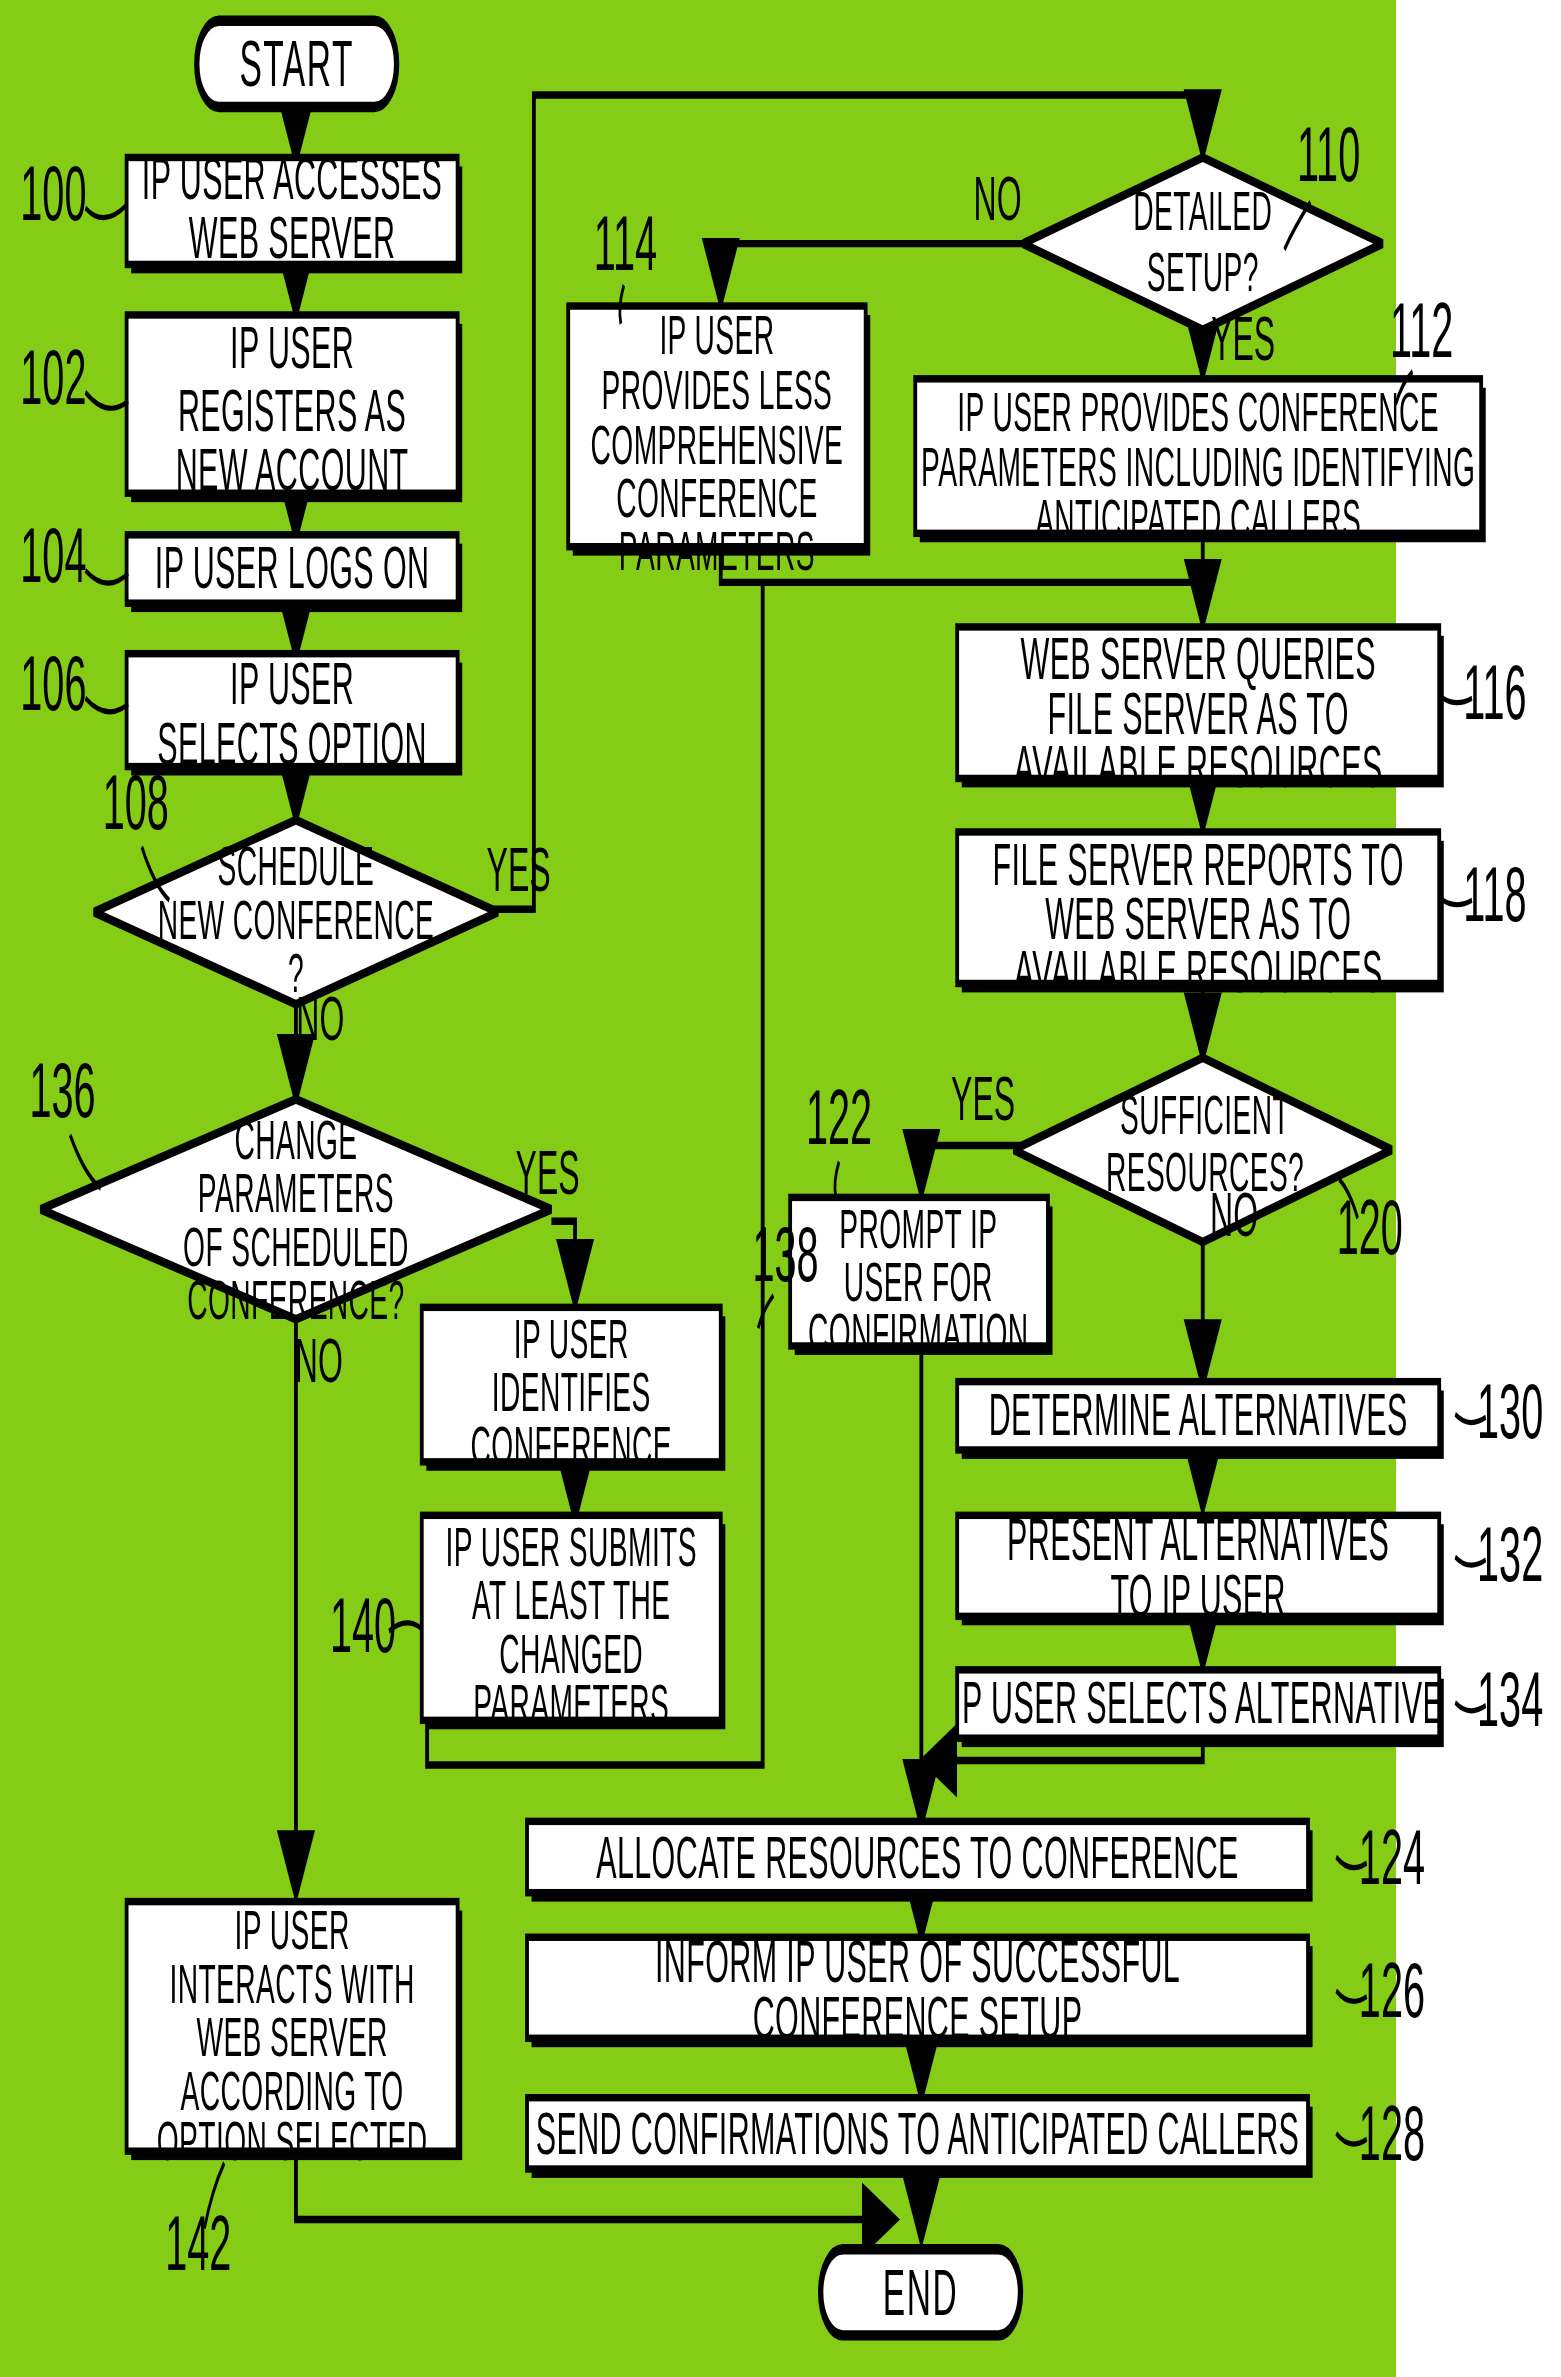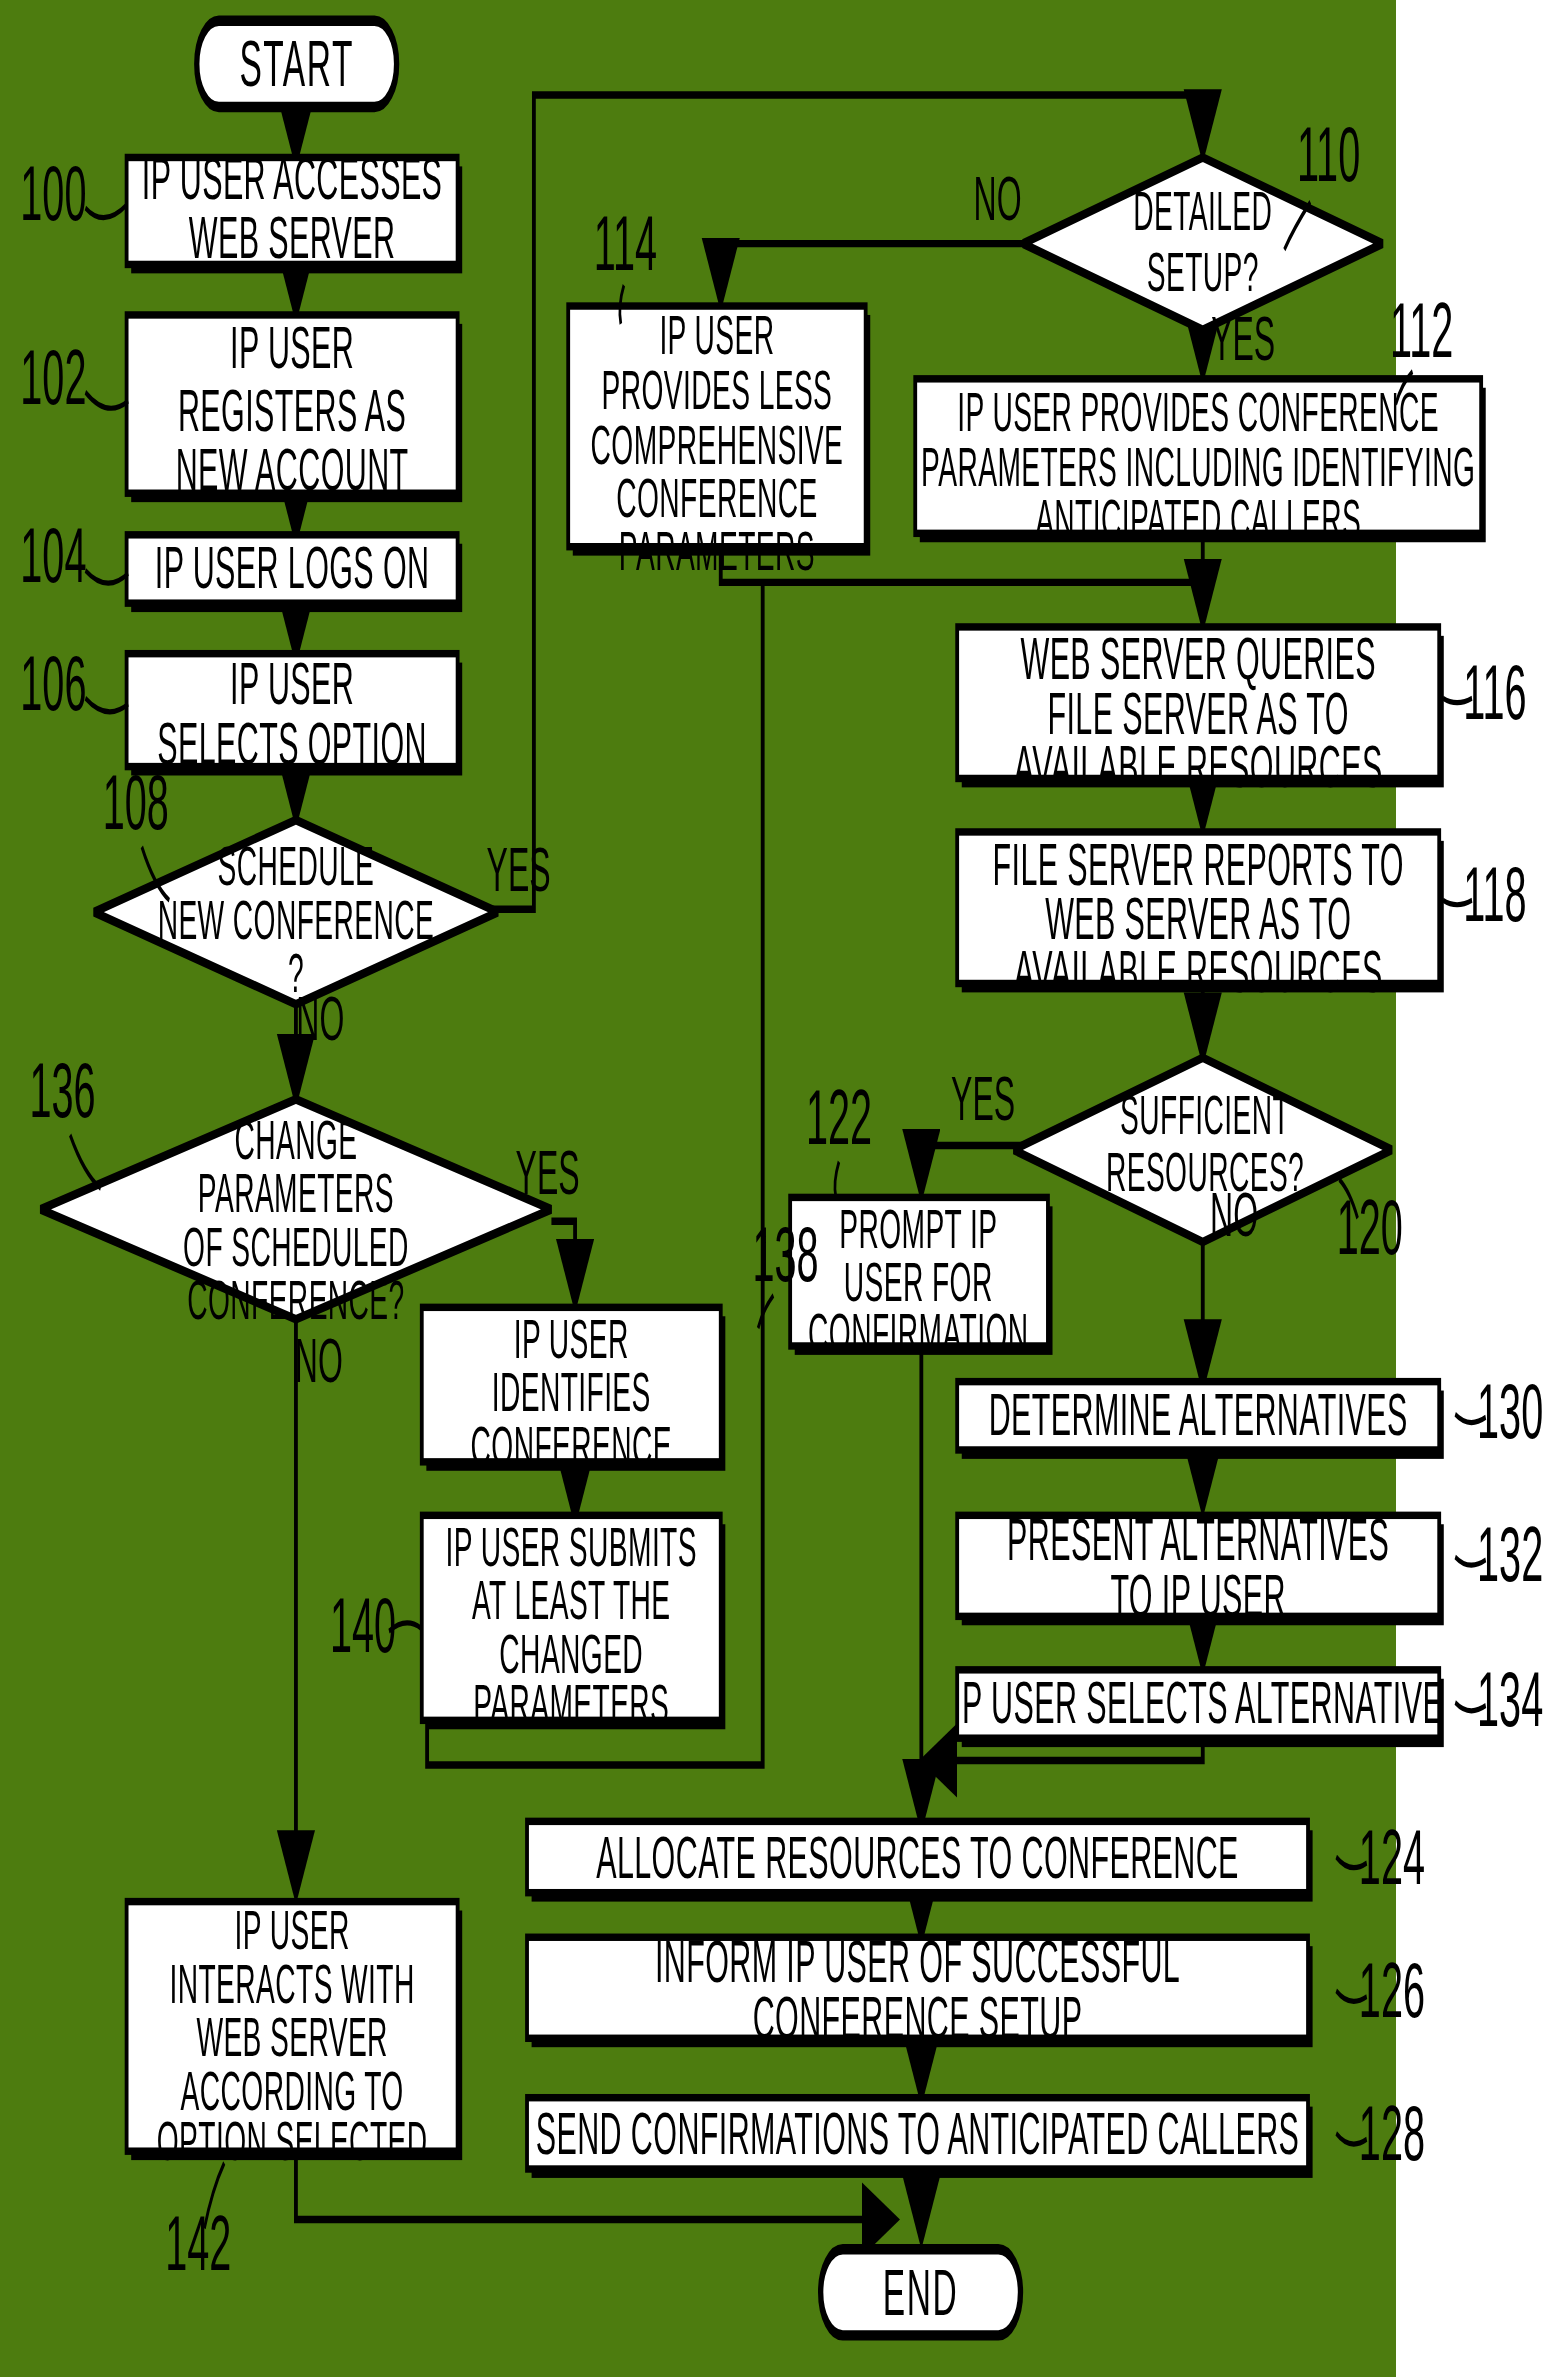--- a/index.html
+++ b/index.html
@@ -5,21 +5,21 @@
 <style>
   html, body {
     margin: 0;
     padding: 0;
     background: #ffffff;
   }
   #canvas {
     position: relative;
     width: 1396px;
     height: 2377px;
-    background: #4d7c0f;
+    background: #84cc16;
     font-family: "Liberation Sans", sans-serif;
   }
   svg#flow {
     position: absolute;
     top: 0;
     left: 0;
     width: 1562px;
     height: 2377px;
     overflow: visible;
   }

